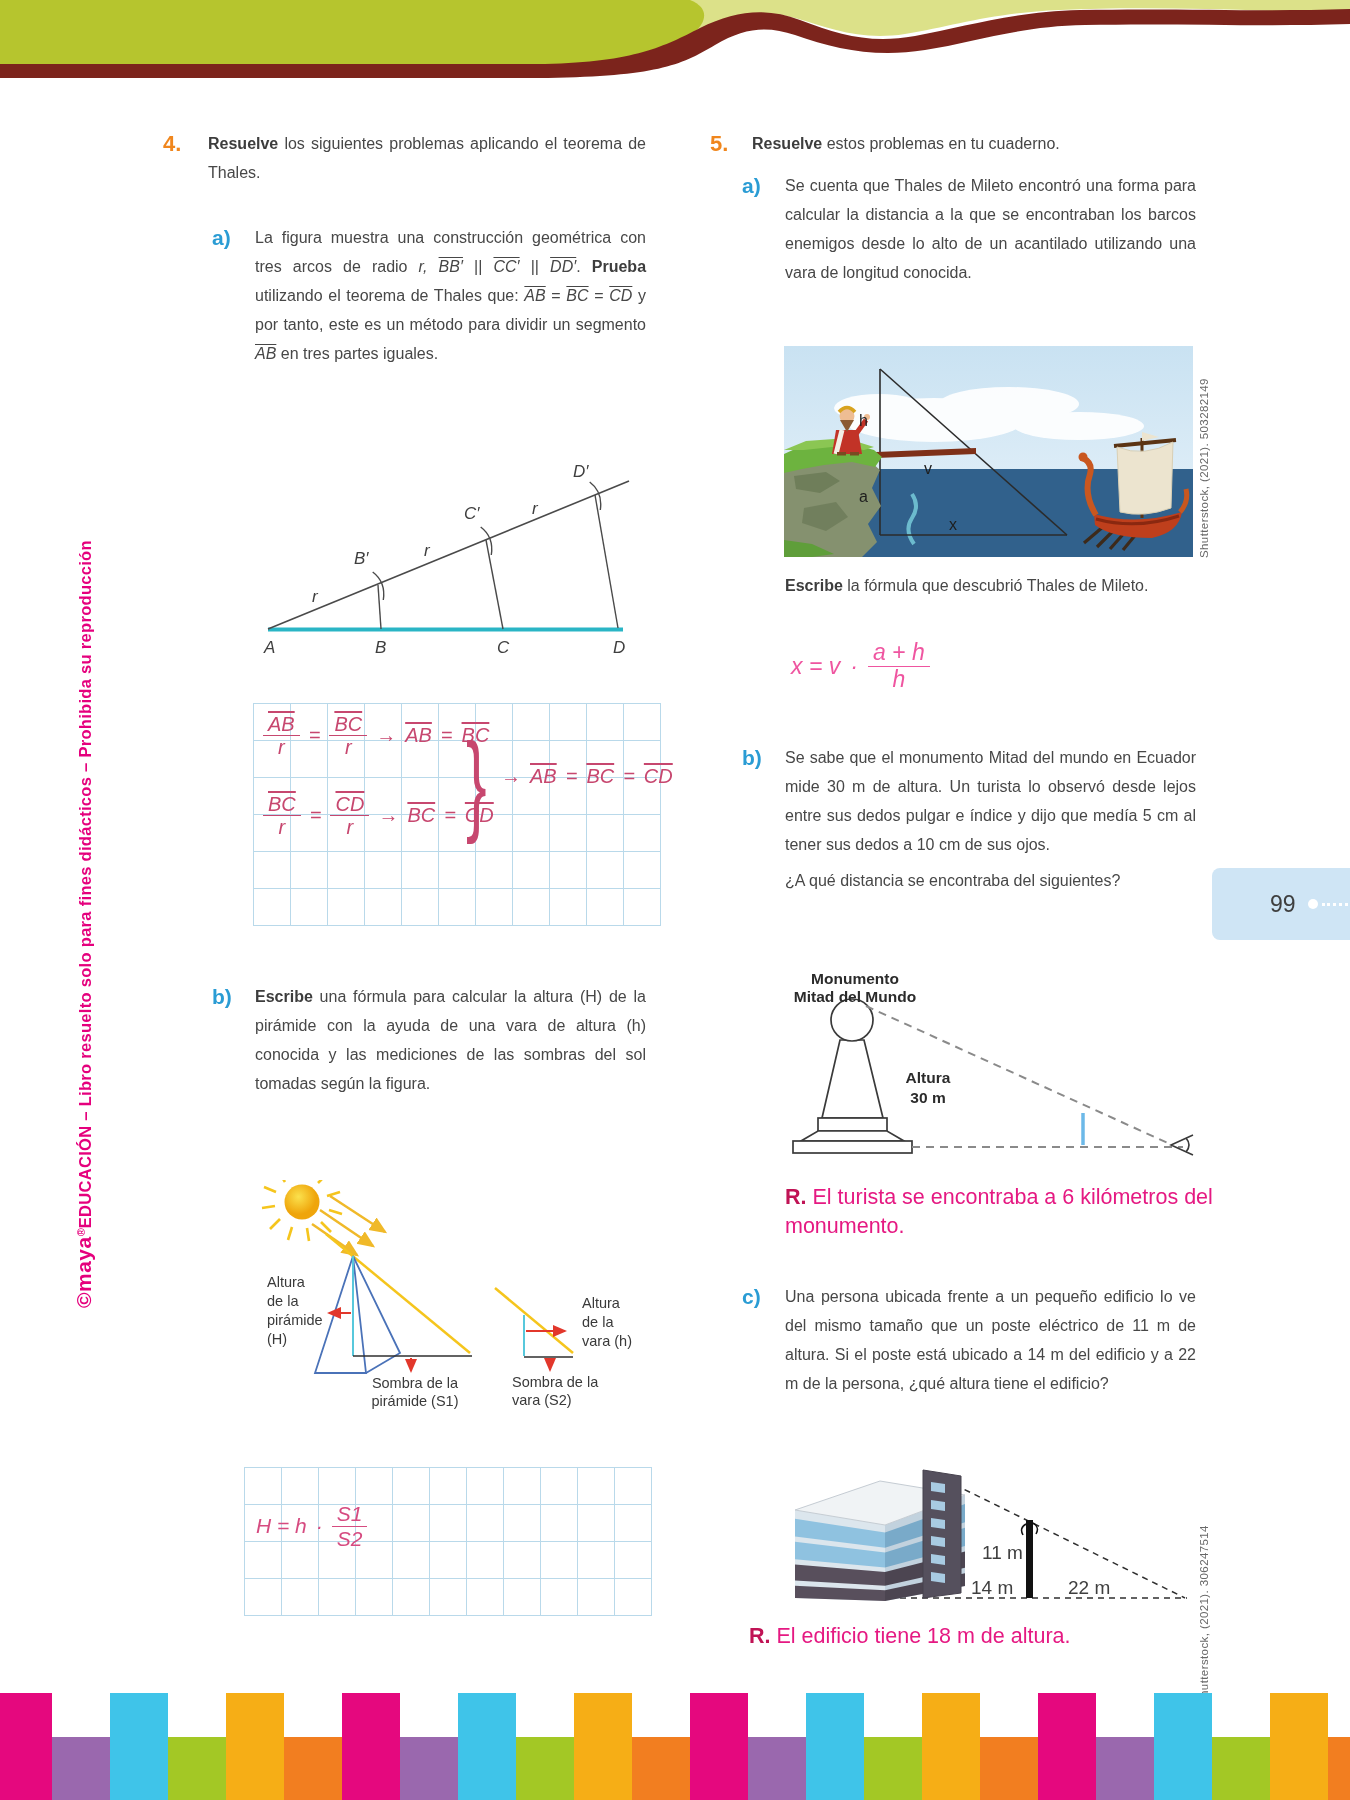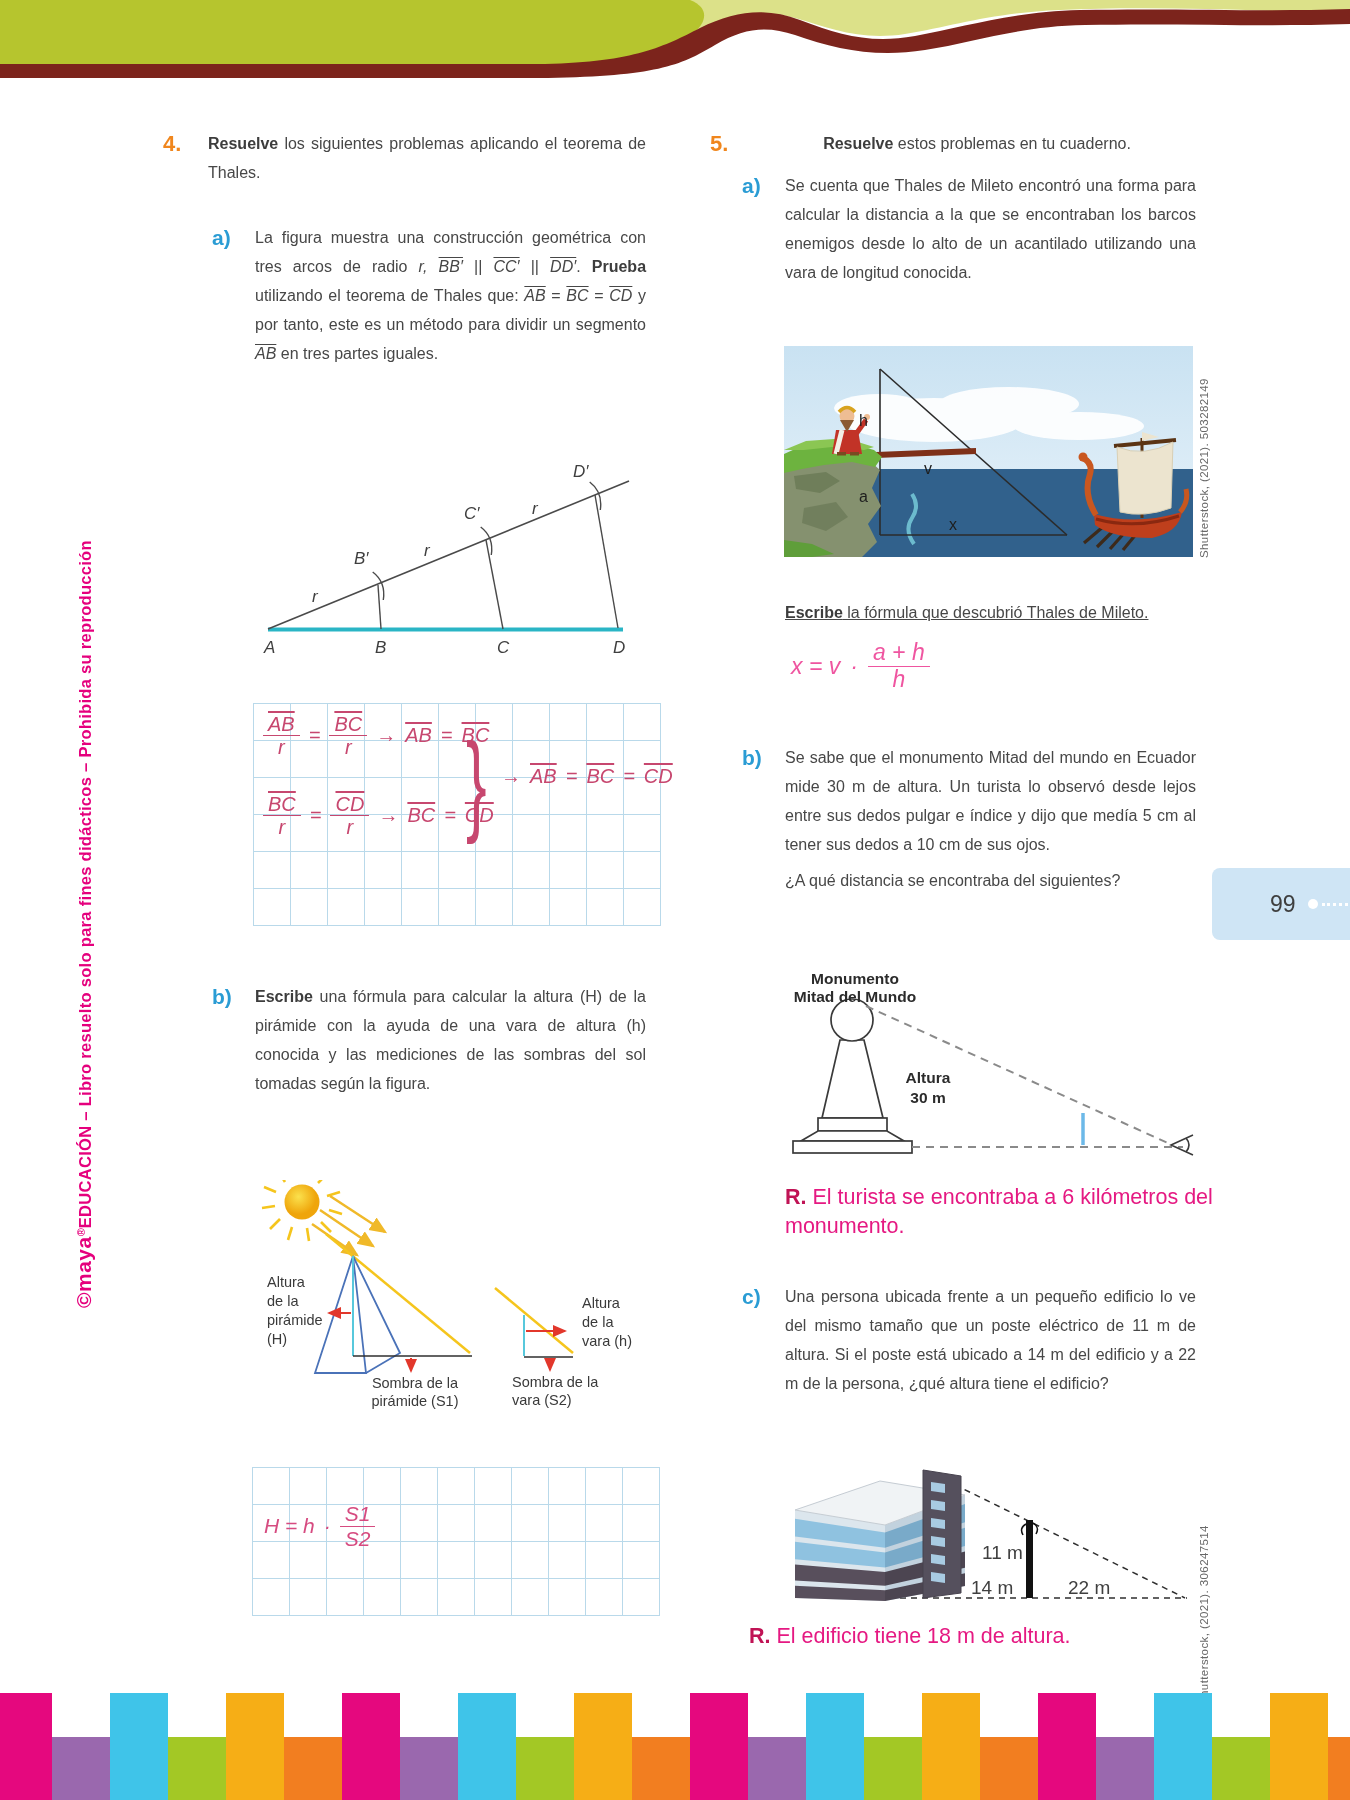--- a/index.html
+++ b/index.html
@@ -206,34 +206,34 @@
       <text x="185" y="208" text-anchor="middle">Sombra de la</text>
       <text x="185" y="226" text-anchor="middle">pirámide (S1)</text>
       <text x="352" y="128">Altura</text>
       <text x="352" y="147">de la</text>
       <text x="352" y="166">vara (h)</text>
       <text x="282" y="207">Sombra de la</text>
       <text x="282" y="225">vara (S2)</text>
     </g>
   </svg>
 
-  <div class="grid-paper g2" style="left:252px;top:1467px;width:407px;height:148px;">
+  <div class="grid-paper g2" style="left:244px;top:1467px;width:407px;height:148px;">
     <div class="grow" style="left:12px;top:35px;font-size:21px;">
       <span>H = h</span>
       <span>·</span>
       <span class="frac">
           <span class="fr-n">S1</span>
           <span>S2</span>
         </span>
     </div>
   </div>
 
   <div class="prob" style="left:710px;top:129px;width:492px;">
     <span class="pnum" style="width:42px;">5.</span>
-    <div class="ptext" style="text-align:center;"><span class="b">Resuelve</span><span> estos problemas en tu cuaderno.</span></div>
+    <div class="ptext" style="text-align:left;"><span class="b">Resuelve</span><span> estos problemas en tu cuaderno.</span></div>
   </div>
 
   <div class="prob" style="left:742px;top:171px;width:454px;">
     <span class="ptag">a)</span>
     <div class="ptext"><span>Se cuenta que Thales de Mileto encontró una forma para calcular la distancia a la que se encontraban los barcos enemigos desde lo alto de un acantilado utilizando una vara de longitud conocida.</span></div>
   </div>
 
   <svg class="abs" style="left:784px;top:346px;" width="409" height="211" viewBox="0 0 409 211">
     <defs>
       <linearGradient id="skyg" x1="0" y1="0" x2="0" y2="1">
@@ -298,21 +298,21 @@
     </g>
     <g font-size="16" fill="#1e1e1e">
       <text x="84" y="80" text-anchor="end">h</text>
       <text x="140" y="128">v</text>
       <text x="84" y="156" text-anchor="end">a</text>
       <text x="165" y="184">x</text>
     </g>
   </svg>
   <div class="vtext" style="left:1198px;top:558px;">Shutterstock, (2021). 503282149</div>
 
-  <div class="ptext abs" style="left:785px;top:598px;width:412px;text-decoration:underline;"><span class="b">Escribe</span><span> la fórmula que descubrió Thales de Mileto.</span></div>
+  <div class="ptext abs" style="left:785px;top:571px;width:412px;"><span class="b">Escribe</span><span> la fórmula que descubrió Thales de Mileto.</span></div>
 
   <div class="formula5" style="left:791px;top:640px;">
     <span>x = v</span>
     <span>·</span>
     <span class="frac">
         <span class="fr-n">a + h</span>
         <span>h</span>
       </span>
   </div>
 

